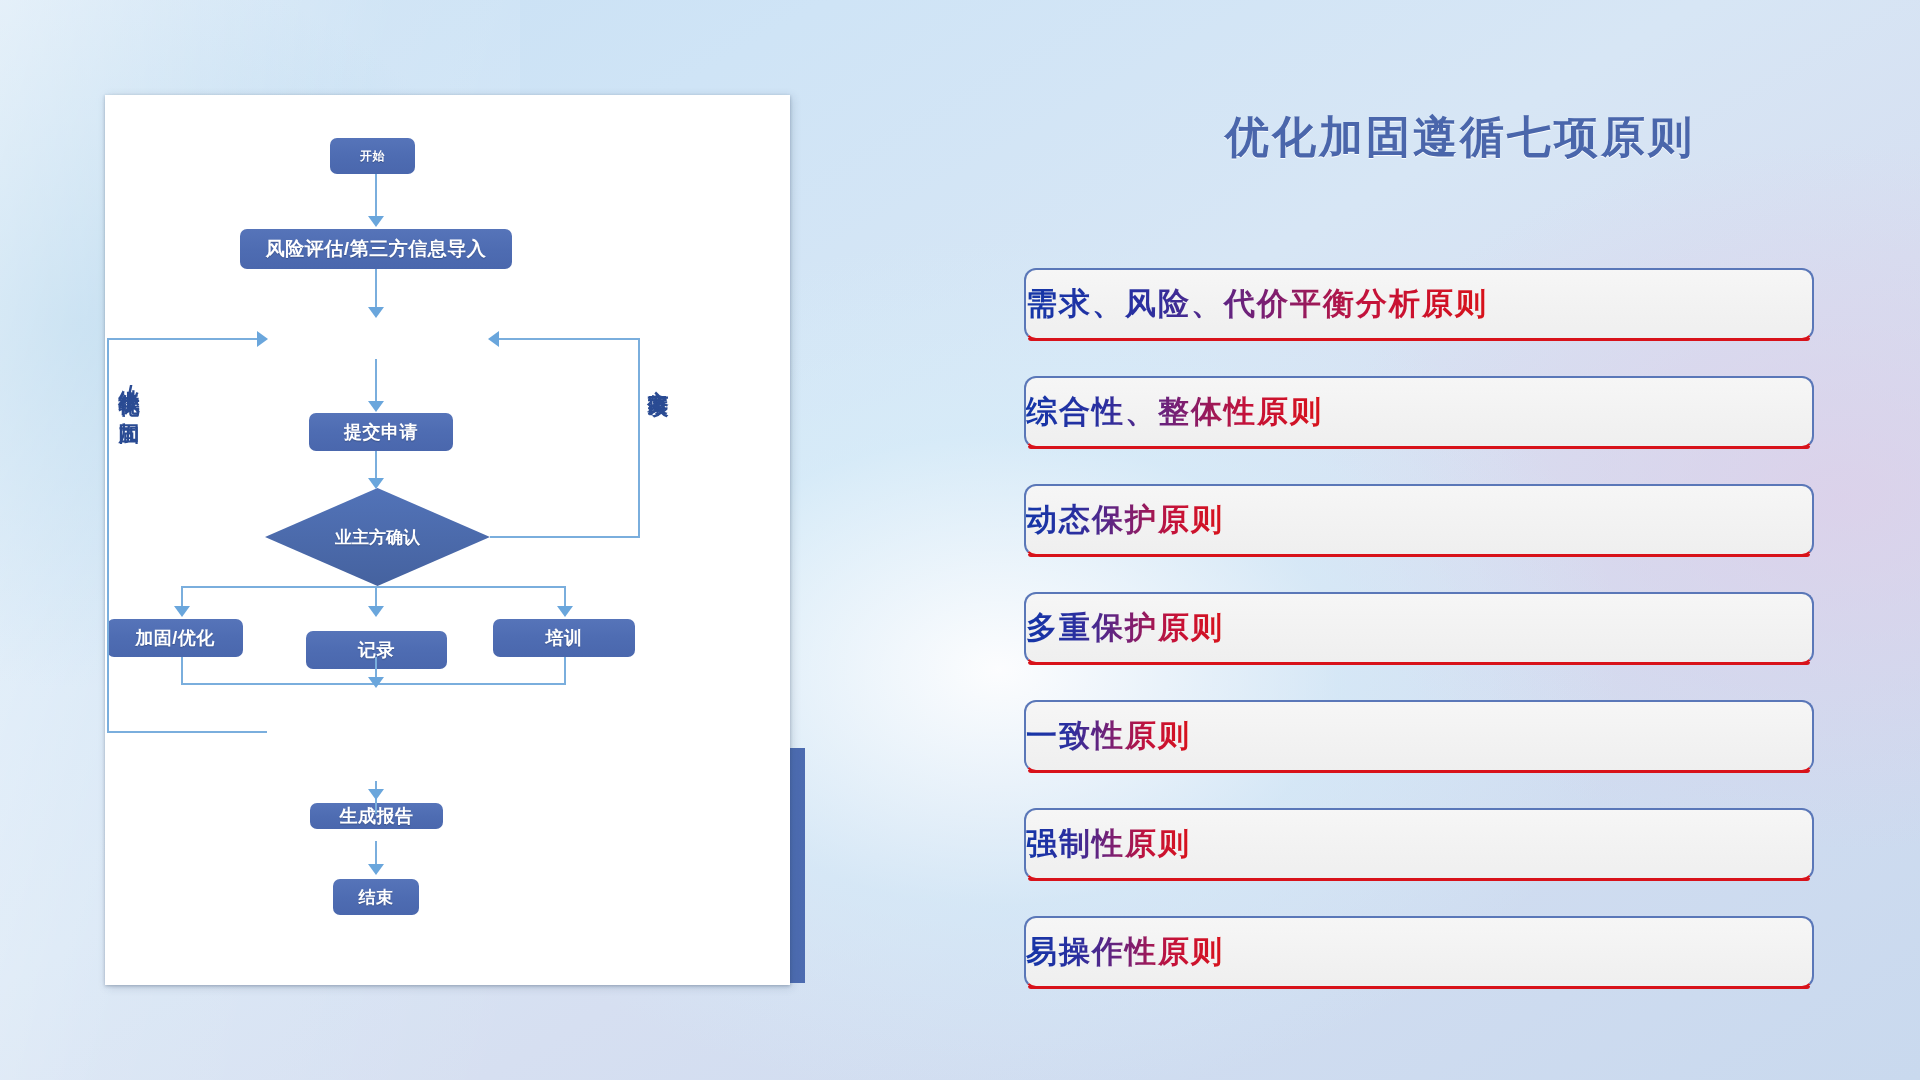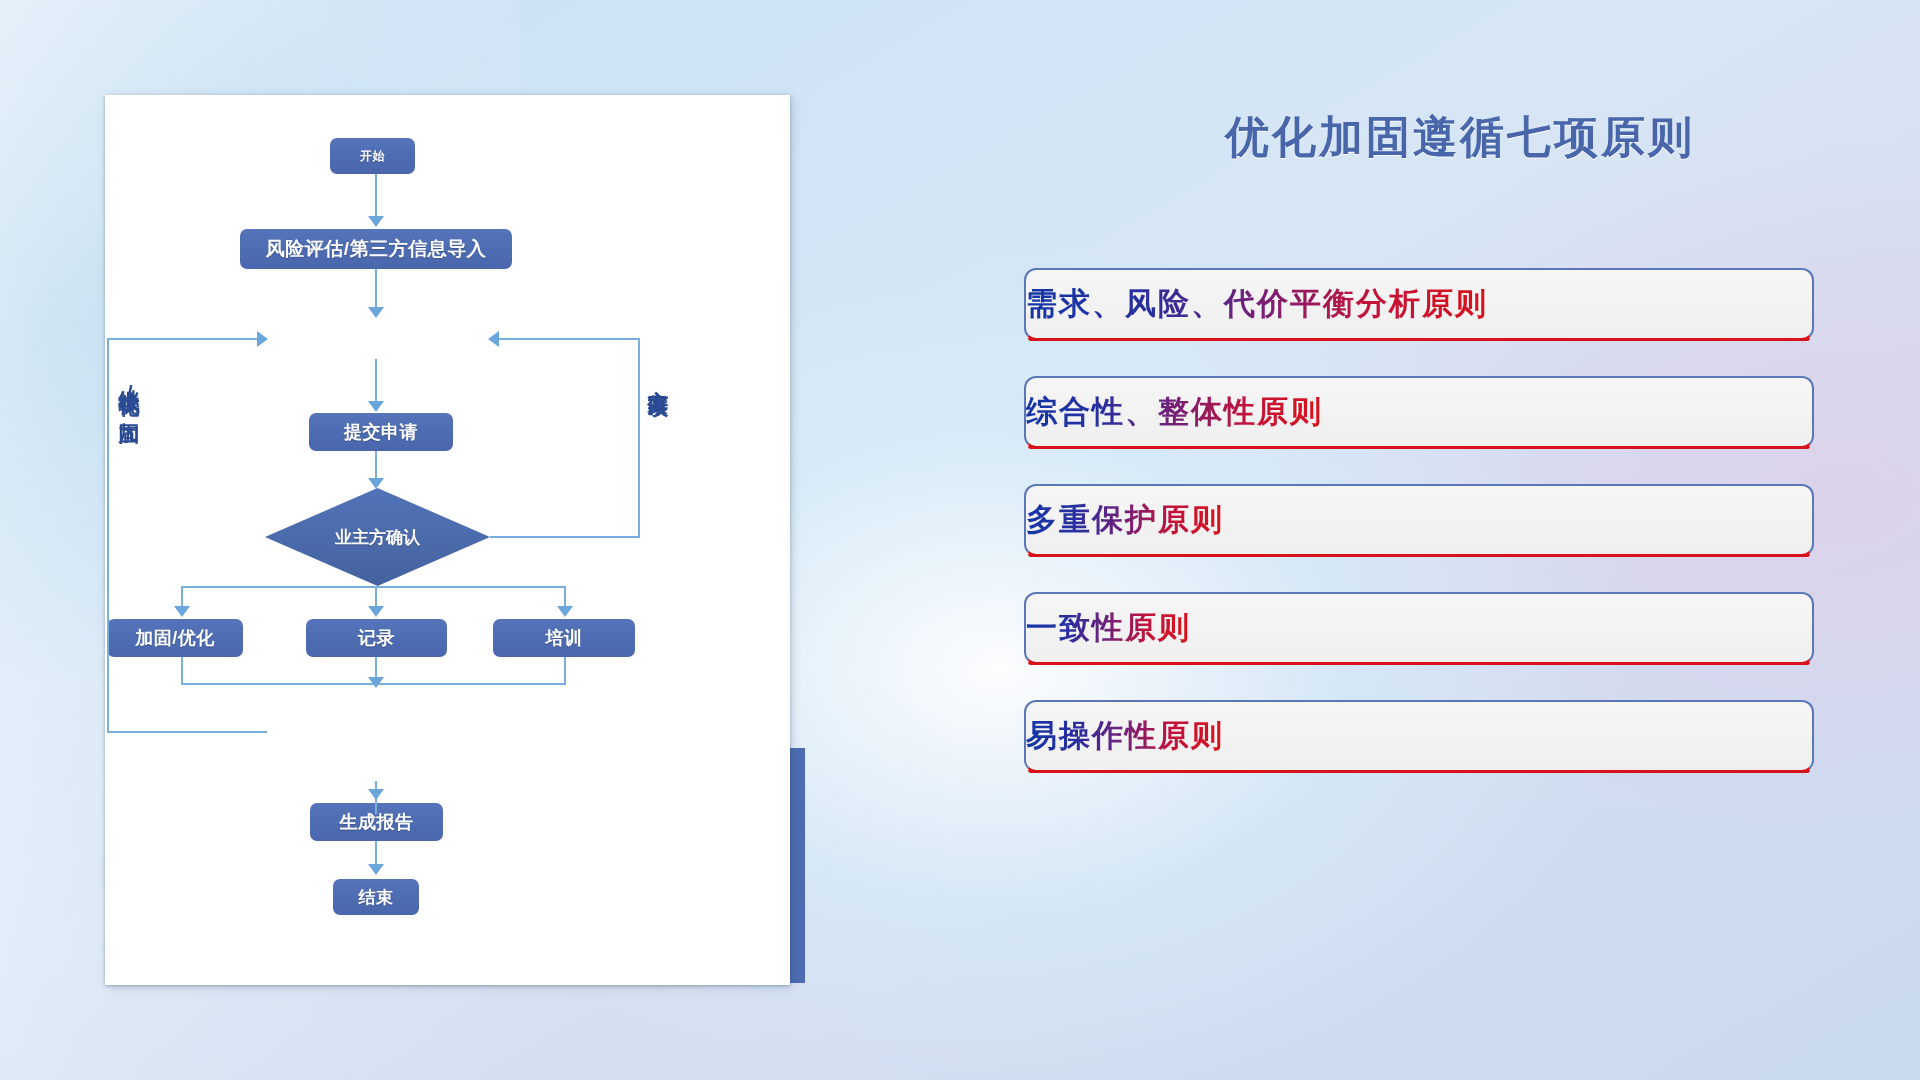--- a/index.html
+++ b/index.html
@@ -117,30 +117,30 @@
   </div>
 
   <div class="diamond" style="left:160px;top:393px;width:225px;height:98px;font-size:17px;">
     <span>业主方确认</span>
   </div>
 
   <div class="node" style="left:2px;top:524px;width:136px;height:38px;font-size:18px;">
     <span>加固/优化</span>
   </div>
 
-  <div class="node" style="left:201px;top:524px;width:141px;height:38px;font-size:18px;">
+  <div class="node" style="left:201px;top:536px;width:141px;height:38px;font-size:18px;">
     <span>记录</span>
   </div>
 
   <div class="node" style="left:388px;top:524px;width:142px;height:38px;font-size:18px;">
     <span>培训</span>
   </div>
 
 
-  <div class="node" style="left:205px;top:708px;width:133px;height:38px;font-size:18px;">
+  <div class="node" style="left:205px;top:708px;width:133px;height:26px;font-size:18px;">
     <span>生成报告</span>
   </div>
 
   <div class="node" style="left:228px;top:784px;width:86px;height:36px;font-size:17px;">
     <span>结束</span>
   </div>
 
   <div class="ln lnv" style="left:270px;top:79px;height:44px;"></div>
   <div class="arrow-d" style="left:263px;top:121px;"></div>
 
@@ -192,22 +192,28 @@
 
 <div id="principle-list">
 
   <div class="pill">
     <span class="pill-text">需求、风险、代价平衡分析原则</span>
   </div>
   <div class="pill">
     <span class="pill-text">综合性、整体性原则</span>
   </div>
   <div class="pill">
+    <span class="pill-text">动态保护原则</span>
+  </div>
+  <div class="pill">
     <span class="pill-text">多重保护原则</span>
   </div>
   <div class="pill">
     <span class="pill-text">一致性原则</span>
   </div>
   <div class="pill">
+    <span class="pill-text">强制性原则</span>
+  </div>
+  <div class="pill">
     <span class="pill-text">易操作性原则</span>
   </div>
 
 </div>
 
 </body></html>

